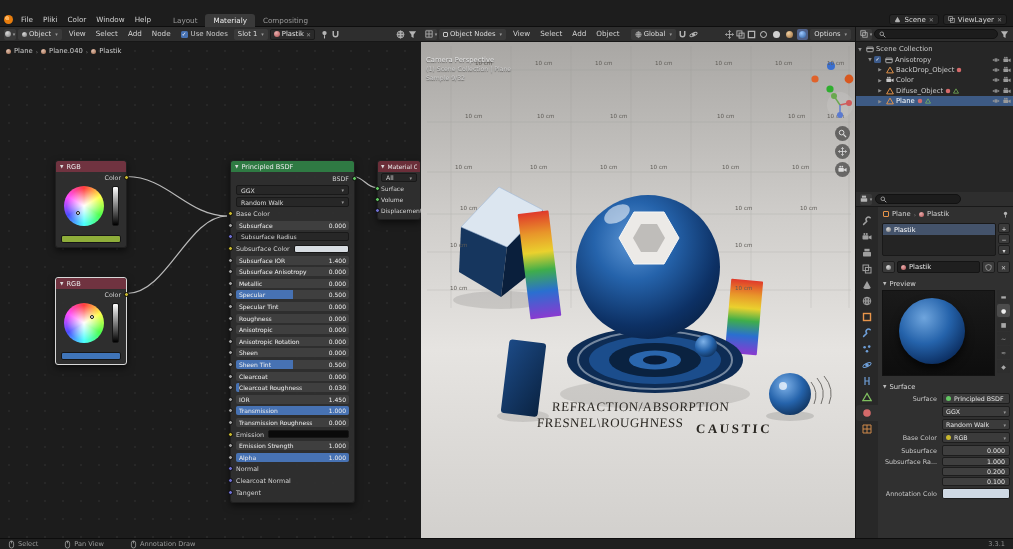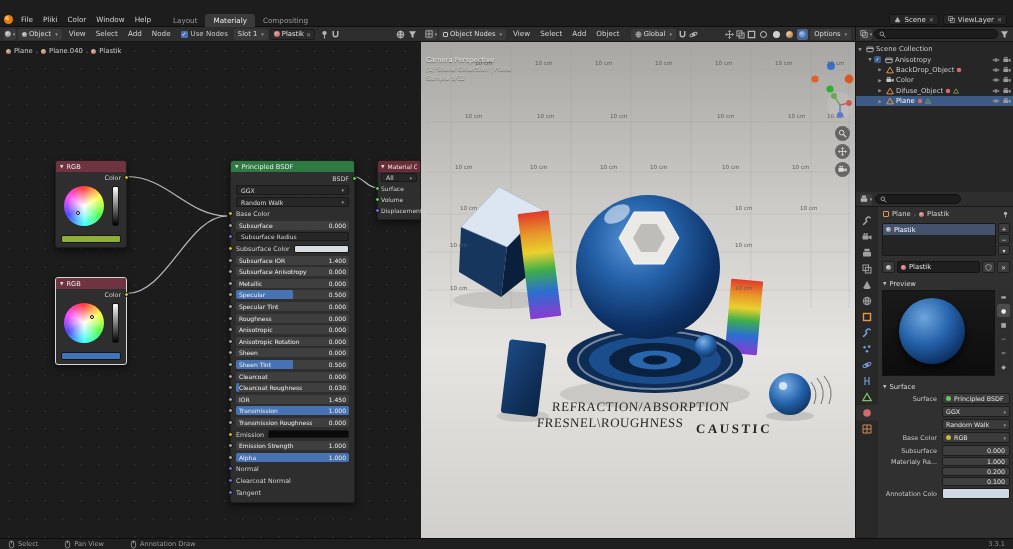--- a/index.html
+++ b/index.html
@@ -1082,21 +1082,21 @@
                 <span class="dd">▾</span>
             </span>
           </div>
           <div class="prow">
             <span class="prl">Subsurface</span>
             <span class="pfield">
                 <span>0.000</span>
               </span>
           </div>
           <div class="prowtall">
-            <span class="prl" style="line-height:11px">Materialy Ra...</span>
+            <span class="prl" style="line-height:11px">Subsurface Ra...</span>
             <div id="radius-stack">
                 <div class="pfield rstack">1.000</div>
                 <div class="pfield rstack">0.200</div>
                 <div class="pfield rstack">0.100</div>
               </div>
           </div>
           <div class="prow">
             <span class="prl">Annotation Colo</span>
             <span class="pswatch"></span>
           </div>

